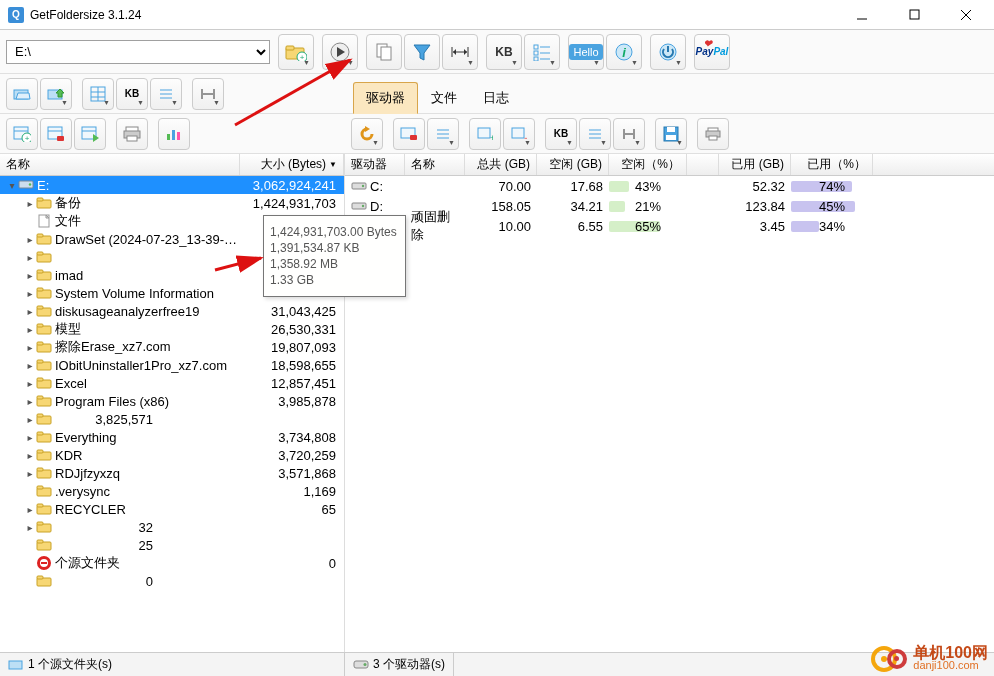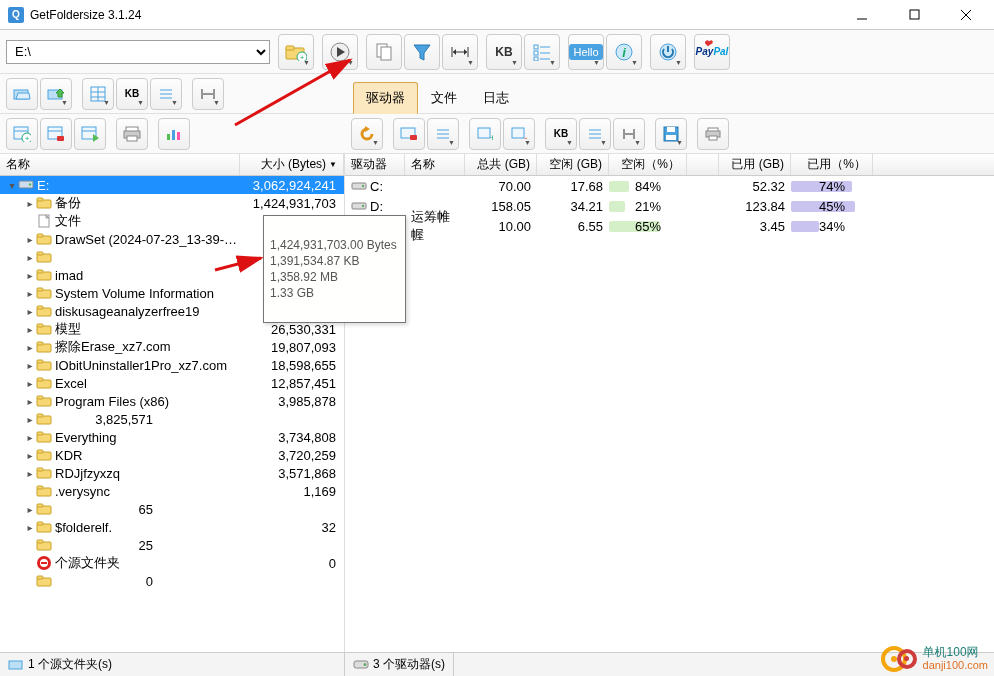--- a/index.html
+++ b/index.html
@@ -66,38 +66,38 @@
 .drive-row { display:flex; height:20px; align-items:center; }
 .drive-row .cell { padding:0 6px; }
 .cell.right { text-align:right; }
 .bar-cell { position:relative; width:72px; text-align:center; }
 .bar { position:absolute; left:0; top:2px; bottom:2px; border-radius:2px; }
 .bar.green { background:#d5efc8; }
 .bar.purple { background:#c8c3ef; }
 .bar-label { position:relative; z-index:1; }
 
 
-.tooltip-box { position:absolute; left:263px; top:215px; width:143px; background:#fffffe; border:1px solid #767676; padding:21px 6px; font-size:12px; color:#555; line-height:16px; box-shadow:2px 2px 4px rgba(0,0,0,0.15); z-index:100; }
+.tooltip-box { position:absolute; left:263px; top:215px; width:143px; background:#fffffe; border:1px solid #767676; padding:8px 6px; font-size:12px; color:#555; line-height:16px; box-shadow:2px 2px 4px rgba(0,0,0,0.15); z-index:100; }
 
 
 .status-bar { position:absolute; bottom:0; left:0; right:0; height:24px; display:flex; border-top:1px solid #ccc; background:#f4f4f4; font-size:12px; }
 .status-seg { display:flex; align-items:center; padding:0 8px; border-right:1px solid #ccc; gap:4px; }
 .status-seg.left { width:345px; }
 
 
 .arrow-anno { position:absolute; pointer-events:none; z-index:200; }
 
 
 .watermark { position:absolute; right:6px; bottom:4px; display:flex; align-items:center; gap:6px; z-index:50; opacity:0.95; }
 .watermark .logo-circ1 { width:26px; height:26px; border:4px solid #f5a200; border-radius:50%; position:relative; }
 .watermark .logo-circ1::after { content:""; position:absolute; width:6px; height:6px; background:#f5a200; border-radius:50%; top:6px; left:6px; }
 .watermark .logo-circ2 { width:20px; height:20px; border:4px solid #c33; border-radius:50%; position:relative; margin-left:-10px; }
 .watermark .logo-circ2::after { content:""; position:absolute; width:5px; height:5px; background:#c33; border-radius:50%; top:3px; left:3px; }
 .watermark .wm-text { display:flex; flex-direction:column; font-size:12px; line-height:13px; }
-.watermark .wm-cn { color:#0f766e; font-weight:normal; font-size:12px; }
+.watermark .wm-cn { color:#c2410c; font-weight:bold; font-size:16px; }
 .watermark .wm-url { color:#e06a1b; font-size:11px; }
 
 
 .row-wrap { display:flex; }
 .row-wrap .right-seg { flex:1; }
 
 
 .sort-ind { font-size:8px; margin-left:3px; }
 
 
@@ -681,32 +681,32 @@
         </div>
         <div class="tree-row">
           <span class="indent" style="width:24px"></span>
           <span class="expander">▸</span>
           <span class="nodeicon folder-icon">
             <svg width="16" height="12">
               <rect x="1" y="3" width="14" height="8" rx="1"></rect>
               <rect x="1" y="1" width="6" height="3" rx="1"></rect>
             </svg>
           </span>
+          <span class="label">RECYCLER</span>
           <span class="size">65</span>
         </div>
         <div class="tree-row">
           <span class="indent" style="width:24px"></span>
           <span class="expander">▸</span>
           <span class="nodeicon folder-icon">
             <svg width="16" height="12">
               <rect x="1" y="3" width="14" height="8" rx="1"></rect>
               <rect x="1" y="1" width="6" height="3" rx="1"></rect>
             </svg>
           </span>
-          <span class="label">$folderelf.</span>
           <span class="size">32</span>
         </div>
         <div class="tree-row">
           <span class="indent" style="width:24px"></span>
           <span class="expander"></span>
           <span class="nodeicon folder-icon">
             <svg width="16" height="12">
               <rect x="1" y="3" width="14" height="8" rx="1"></rect>
               <rect x="1" y="1" width="6" height="3" rx="1"></rect>
             </svg>
@@ -754,21 +754,21 @@
               <svg width="16" height="9">
                 <rect x="1" y="1" width="14" height="6" rx="1" fill="#ddd" stroke="#888"></rect>
                 <circle cx="12" cy="4" r="1.2" fill="#6a6"></circle>
               </svg>
             </span>
             <span>C:</span>
           </div>
           <div class="cell" style="width:60px"></div>
           <div class="cell right" style="width:72px">70.00</div>
           <div class="cell right" style="width:72px">17.68</div>
-          <div class="cell bar-cell" style="width:78px"><div class="bar green" style="width:25%"></div><span class="bar-label">84%</span></div>
+          <div class="cell bar-cell" style="width:78px"><div class="bar green" style="width:25%"></div><span class="bar-label">43%</span></div>
           <div class="cell" style="width:32px"></div>
           <div class="cell right" style="width:72px">52.32</div>
           <div class="cell bar-cell" style="width:82px"><div class="bar purple" style="width:74%"></div><span class="bar-label">74%</span></div>
         </div>
         <div class="drive-row">
           <div class="cell" style="width:60px;display:flex;align-items:center;gap:3px;">
             <span>
               <svg width="16" height="9">
                 <rect x="1" y="1" width="14" height="6" rx="1" fill="#ddd" stroke="#888"></rect>
                 <circle cx="12" cy="4" r="1.2" fill="#6a6"></circle>
@@ -787,21 +787,21 @@
         <div class="drive-row">
           <div class="cell" style="width:60px;display:flex;align-items:center;gap:3px;">
             <span>
               <svg width="16" height="9">
                 <rect x="1" y="1" width="14" height="6" rx="1" fill="#ddd" stroke="#888"></rect>
                 <circle cx="12" cy="4" r="1.2" fill="#6a6"></circle>
               </svg>
             </span>
             <span></span>
           </div>
-          <div class="cell" style="width:60px">运筹帷幄</div>
+          <div class="cell" style="width:60px">顽固删除</div>
           <div class="cell right" style="width:72px">10.00</div>
           <div class="cell right" style="width:72px">6.55</div>
           <div class="cell bar-cell" style="width:78px"><div class="bar green" style="width:65%"></div><span class="bar-label">65%</span></div>
           <div class="cell" style="width:32px"></div>
           <div class="cell right" style="width:72px">3.45</div>
           <div class="cell bar-cell" style="width:82px"><div class="bar purple" style="width:34%"></div><span class="bar-label">34%</span></div>
         </div>
       </div>
   </div>
 </div>

